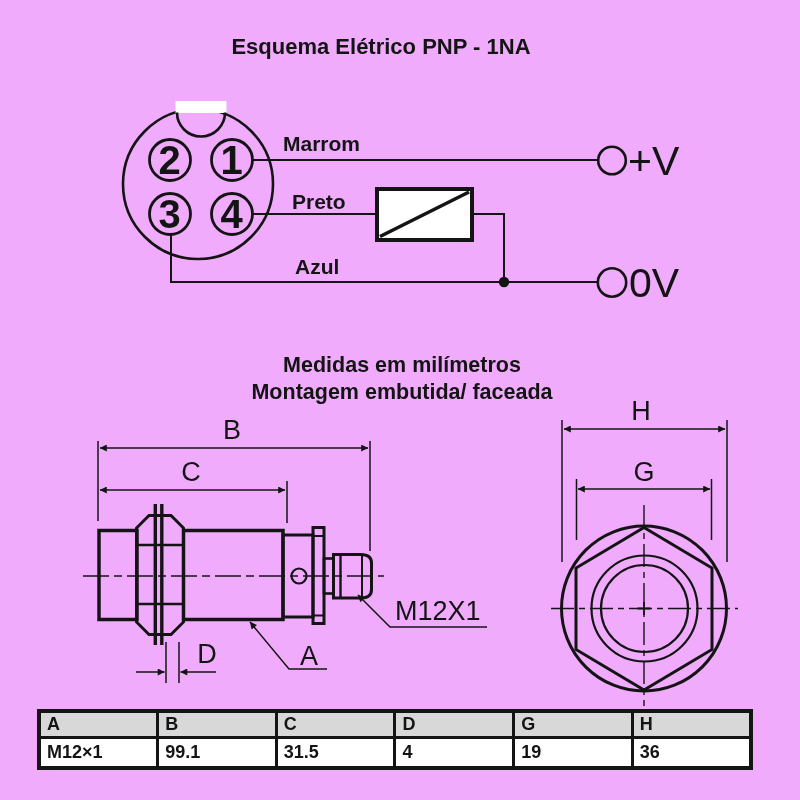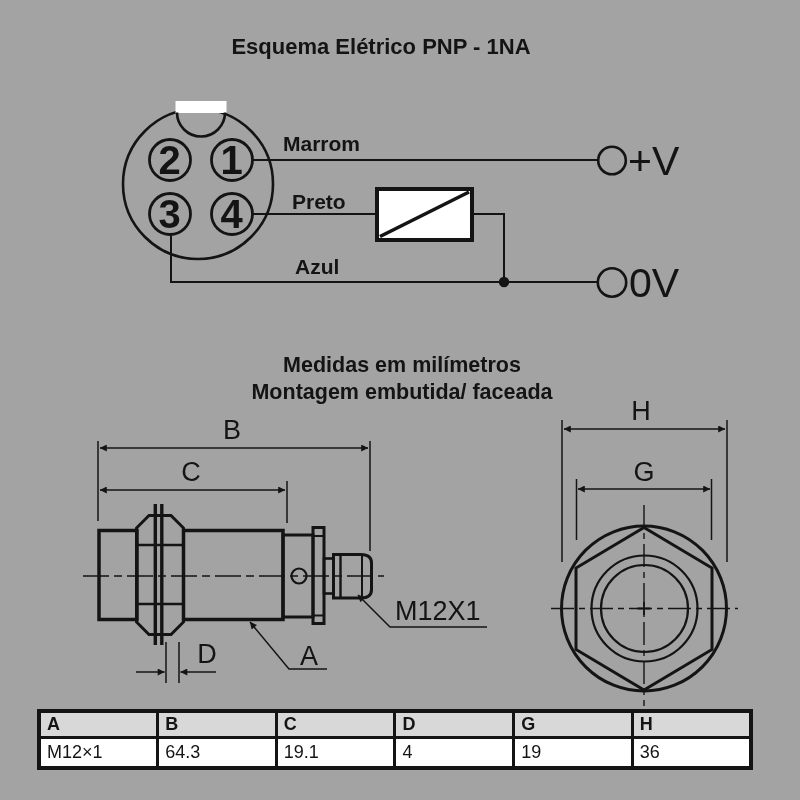--- a/index.html
+++ b/index.html
@@ -1,19 +1,19 @@
 <!DOCTYPE html>
 <html><head>
 <meta charset="utf-8">
 <style>
   html,body{margin:0;padding:0;background:#ffffff;}
   .stage{
     position:relative;
     width:800px;height:800px;
-    background:#a3a3a3;
+    background:#f0abfc;
     font-family:"Liberation Sans","DejaVu Sans",sans-serif;
     overflow:hidden;
   }
   .drawing{position:absolute;left:0;top:0;}
   svg text{fill:#141414;}
   .t-title{font-size:22px;font-weight:bold;}
   .t-mid{font-size:21.5px;font-weight:bold;}
   .t-wire{font-size:21px;font-weight:bold;}
   .t-pin{font-size:40px;font-weight:bold;}
   .t-term{font-size:41px;font-weight:400;}
@@ -37,21 +37,21 @@
     overflow:hidden;
     white-space:nowrap;
   }
   .dim-table th{
     background:#d8d8d8;
     font-weight:bold;
     height:21px;
   }
   .dim-table td{
     background:#ffffff;
-    font-weight:400;
+    font-weight:700;
     height:25px;
     margin-top:31px;
   }
 </style>
 </head>
 <body>
 
 <div class="stage">
 
 <svg class="drawing" width="800" height="706" viewBox="0 0 800 706">
@@ -179,22 +179,22 @@
       <th>B</th>
       <th>C</th>
       <th>D</th>
       <th>G</th>
       <th>H</th>
     </tr>
   </thead>
   <tbody>
     <tr>
       <td>M12×1</td>
-      <td>64.3</td>
-      <td>19.1</td>
+      <td>99.1</td>
+      <td>31.5</td>
       <td>4</td>
       <td>19</td>
       <td>36</td>
     </tr>
   </tbody>
 </table>
 
 </div>
 
 </body></html>

